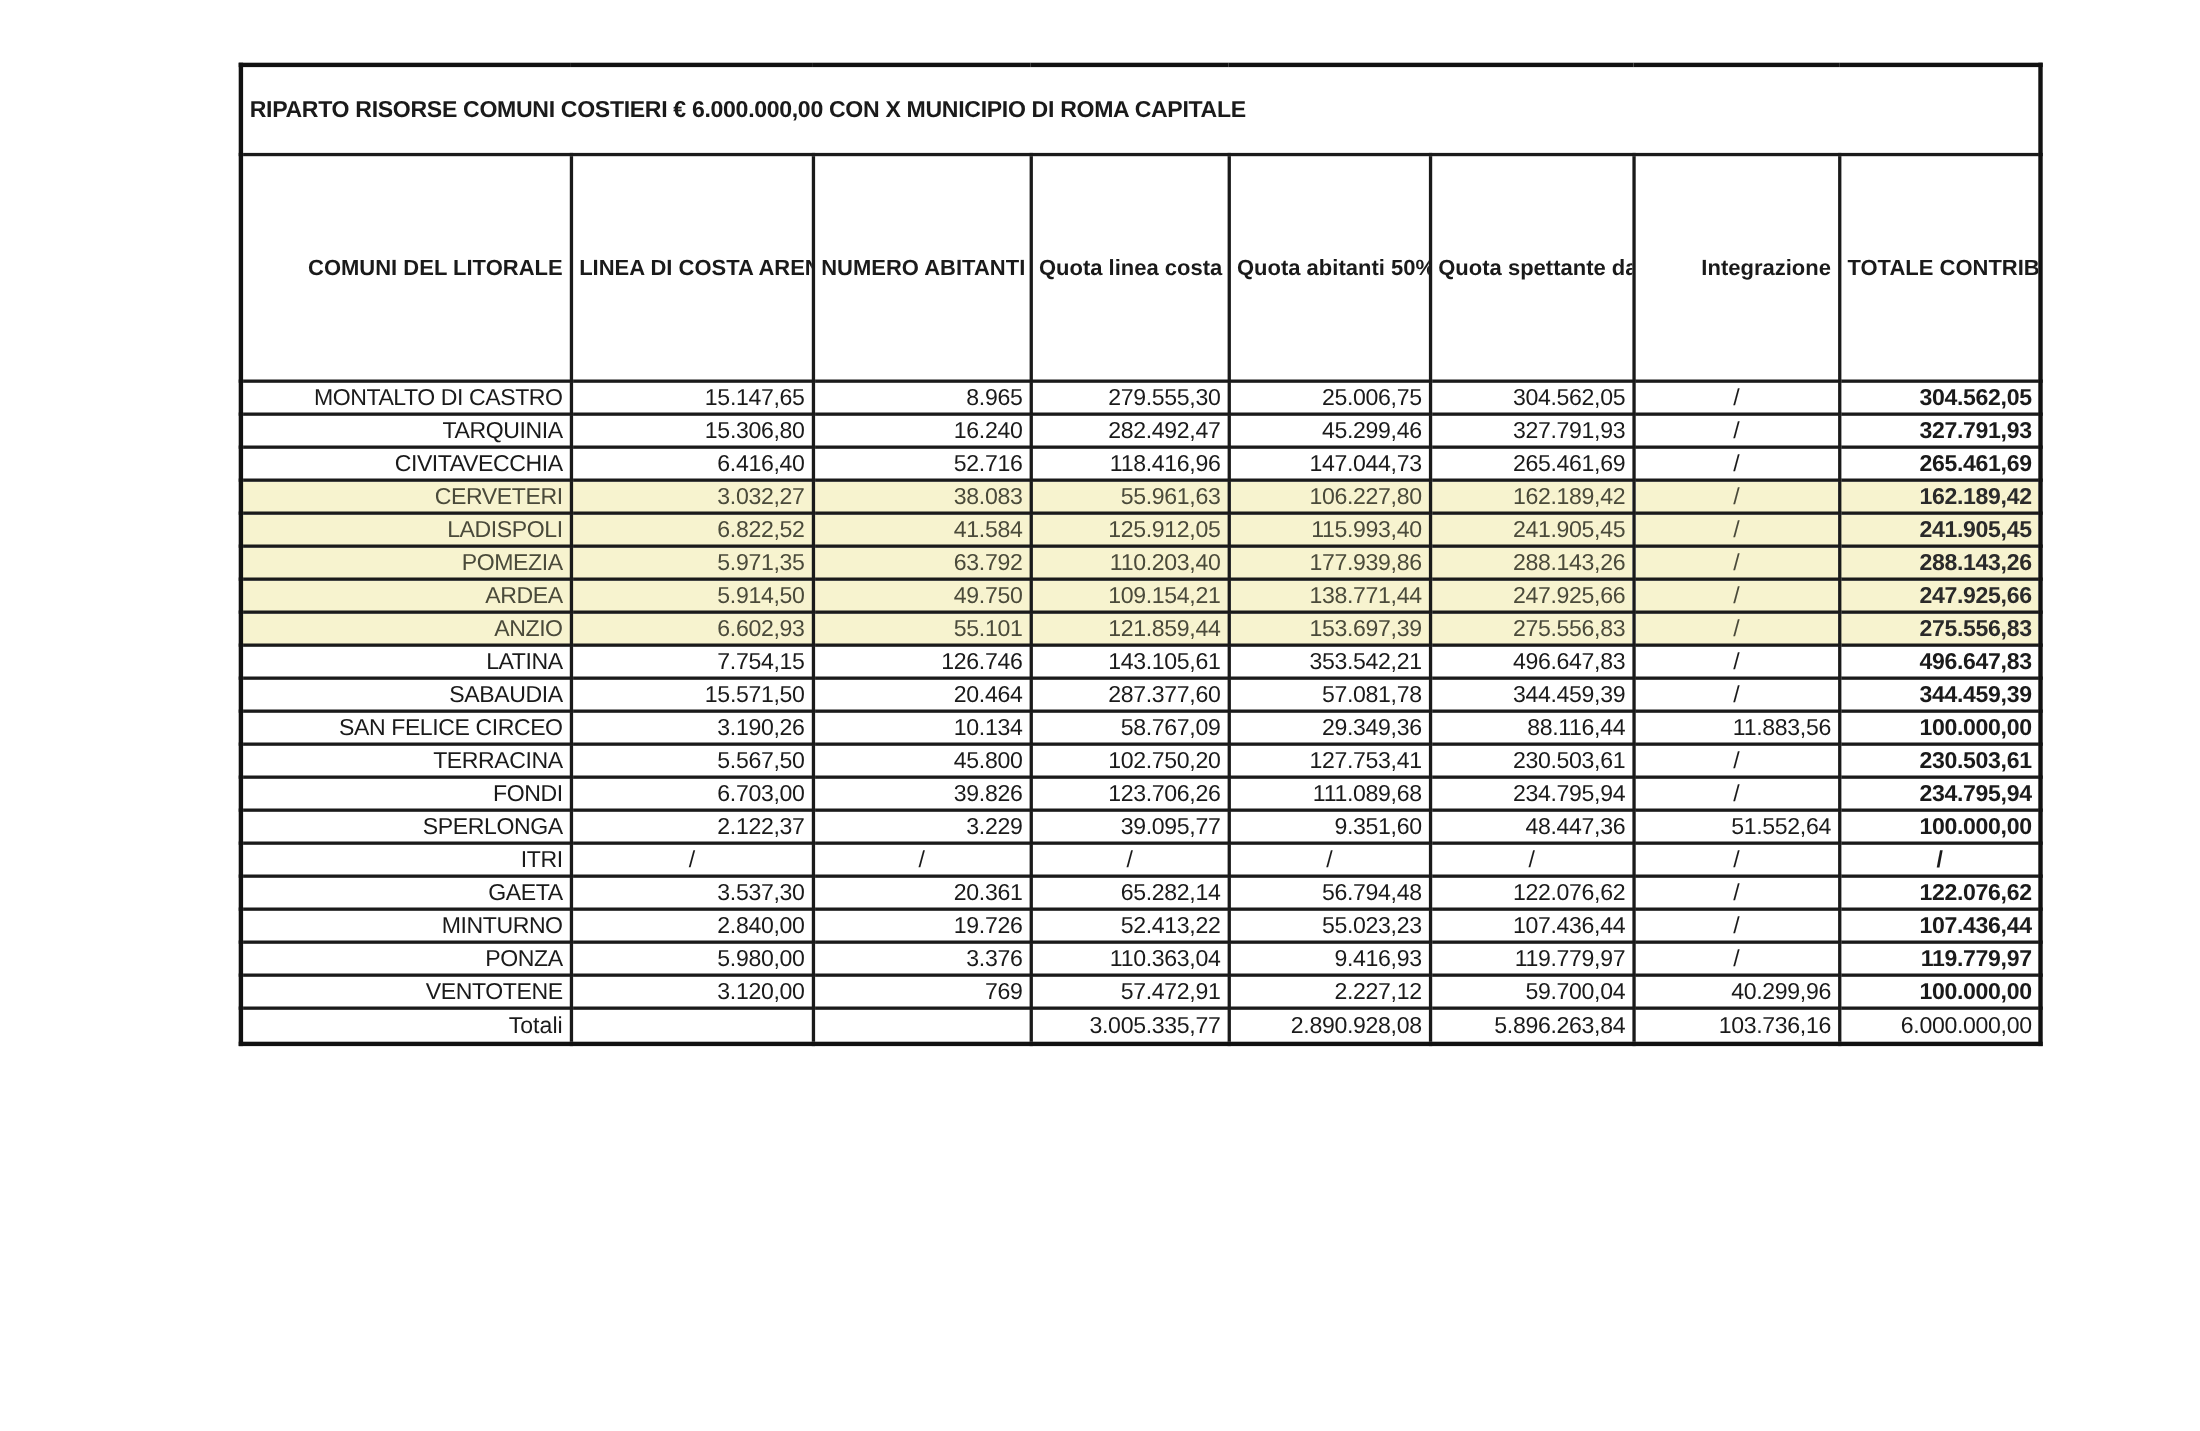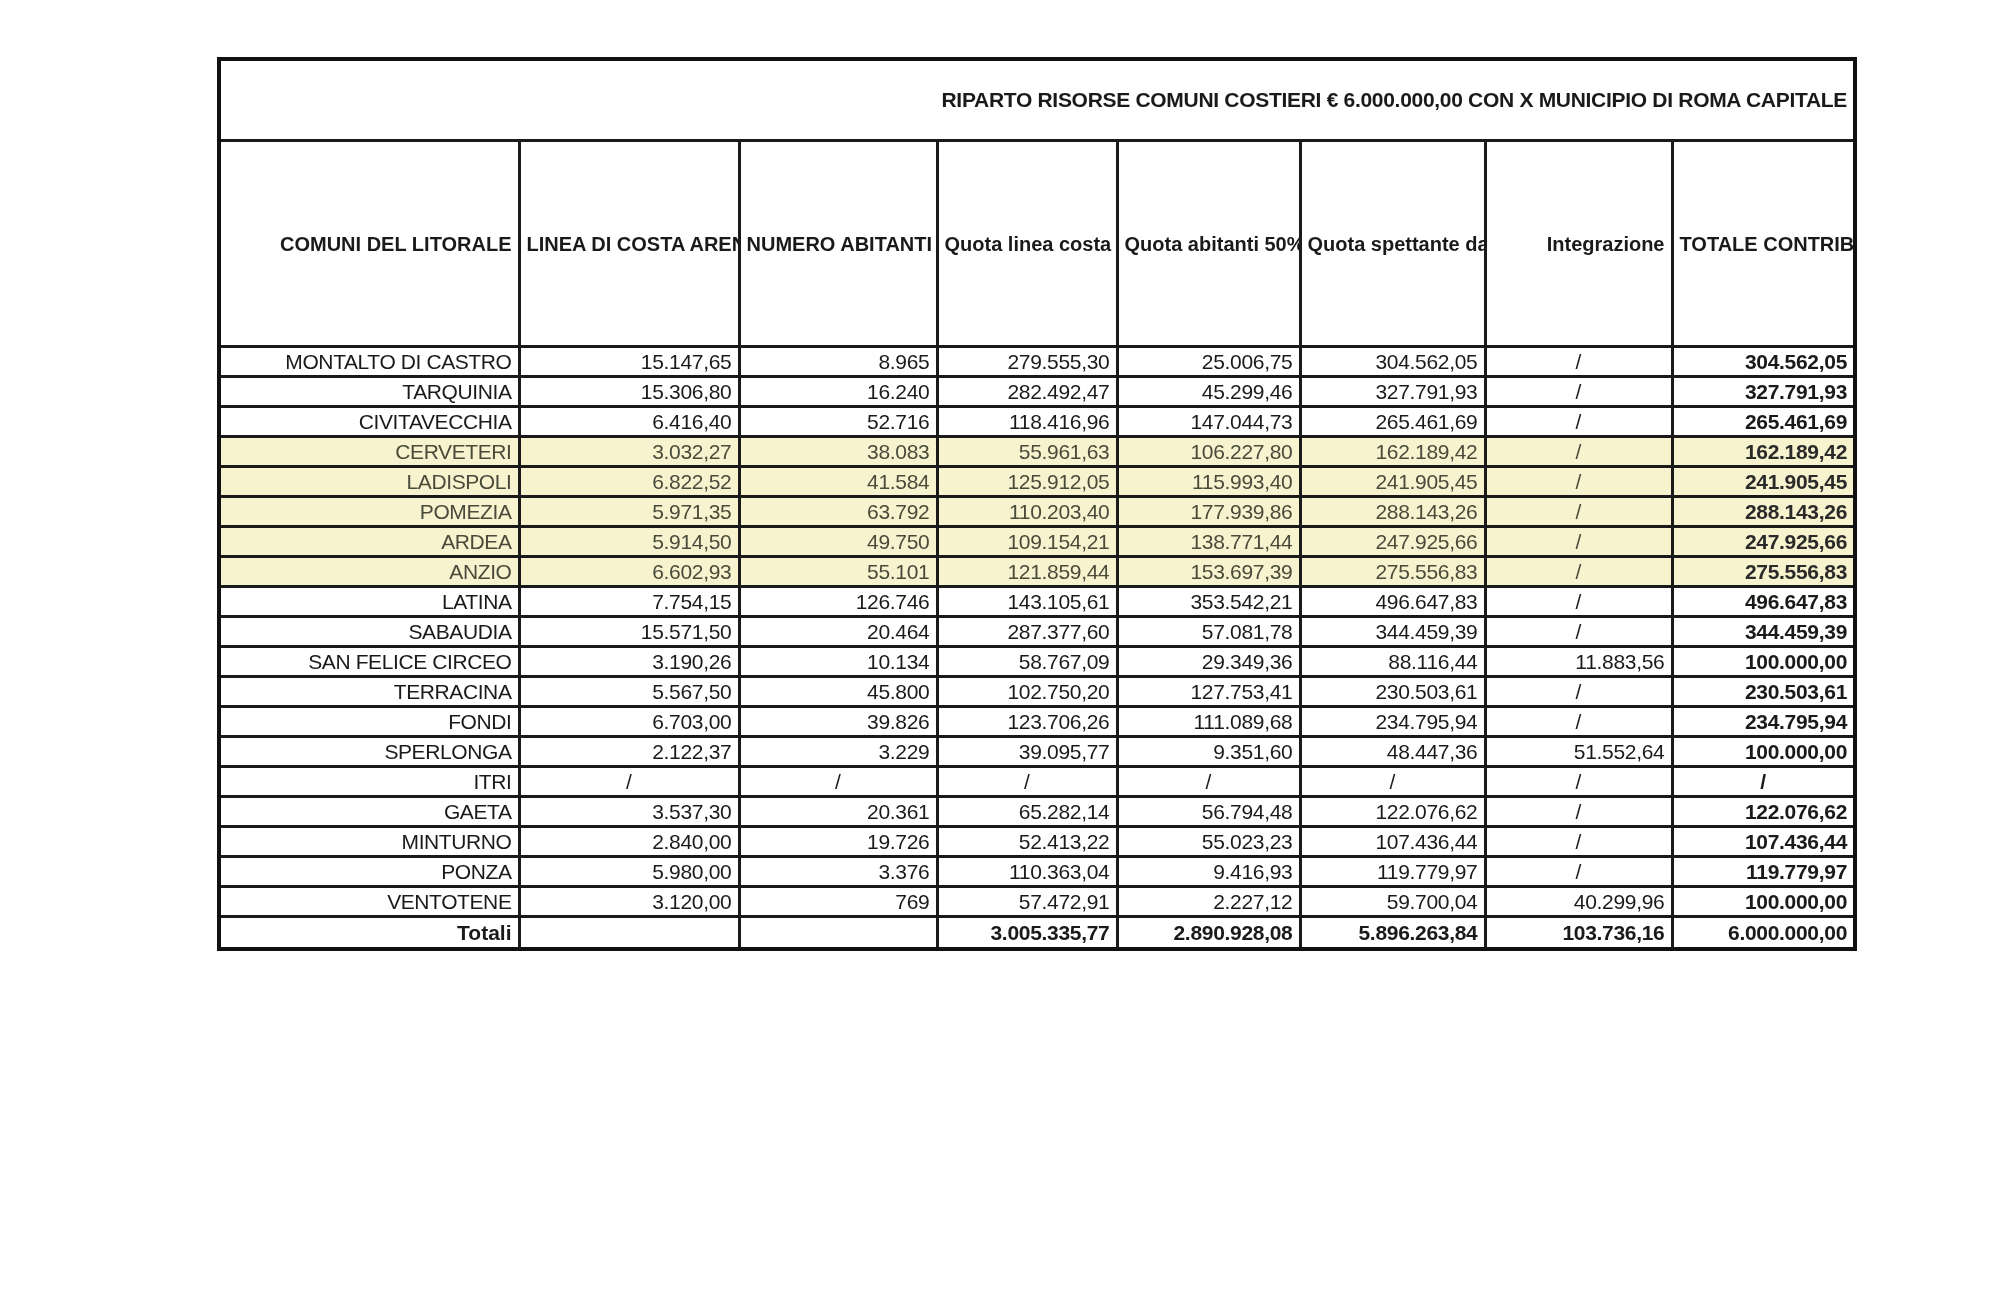--- a/index.html
+++ b/index.html
@@ -1,30 +1,30 @@
 <!DOCTYPE html>
 <html><head>
 <meta charset="utf-8">
 <style>
   html, body { margin:0; padding:0; background:#ffffff; }
   body { width:2000px; height:1301px; position:relative; overflow:hidden;
          font-family:"Liberation Sans", "DejaVu Sans", sans-serif; color:#1a1a1a; }
   #sheet { position:absolute; left:217px; top:57px; width:1636px; border-collapse:collapse;
            table-layout:fixed; border:4px solid #111; }
   #sheet td, #sheet th { border:3px solid #1a1a1a; padding:0 6px; white-space:nowrap; overflow:hidden; }
-  .title-cell { height:78px; text-align:right; font-weight:bold; font-size:21px; letter-spacing:-0.3px; }
+  .title-cell { height:78px; text-align:left; font-weight:bold; font-size:21px; letter-spacing:-0.3px; }
   .hdr th { height:203px; font-weight:bold; font-size:20px; line-height:34px; text-align:right; white-space:normal; }
   tr.row td { height:27px; font-size:21px; line-height:27px; }
   td.name { text-align:right; padding-left:4px; letter-spacing:-0.4px; }
   td.num { text-align:right; padding-right:3px; letter-spacing:-0.3px; }
   td.slash { text-align:center; }
   td.tot { font-weight:bold; }
   tr.hl td { background:#f7f3cf; color:#4a4a3a; }
   tr.hl td.tot { color:#2a2a2a; }
-  tr.totals td { font-weight:bold; height:29px; font-size:21px; }
+  tr.totals td { font-weight:normal; height:29px; font-size:21px; }
   tr.totals td.lbl { text-align:right; }
   col.c1 { width:300px; } col.c2 { width:220px; } col.c3 { width:198px; } col.c4 { width:180px; }
   col.c5 { width:183px; } col.c6 { width:185px; } col.c7 { width:187px; } col.c8 { width:183px; }
 </style>
 </head>
 <body>
 
 <table id="sheet">
   <colgroup>
     <col class="c1">

